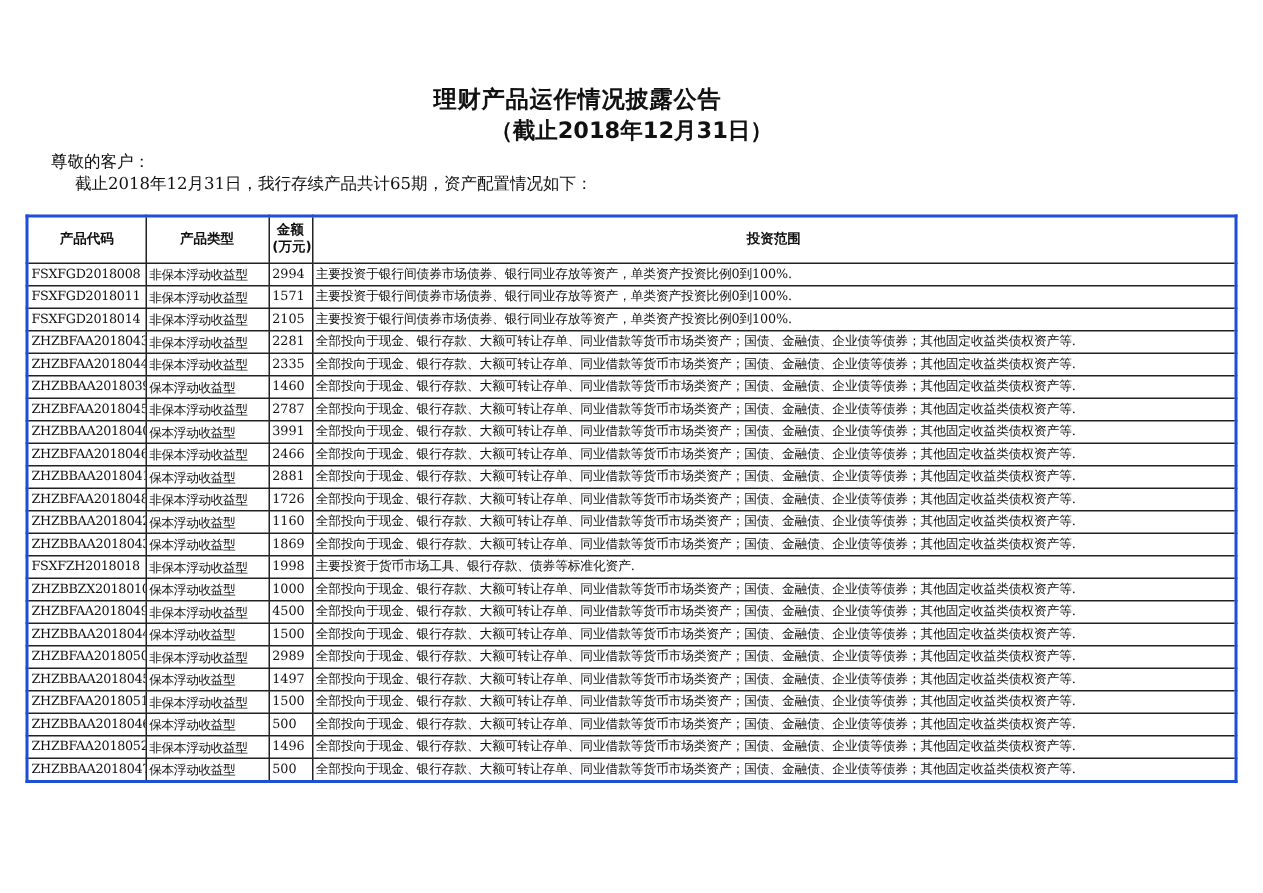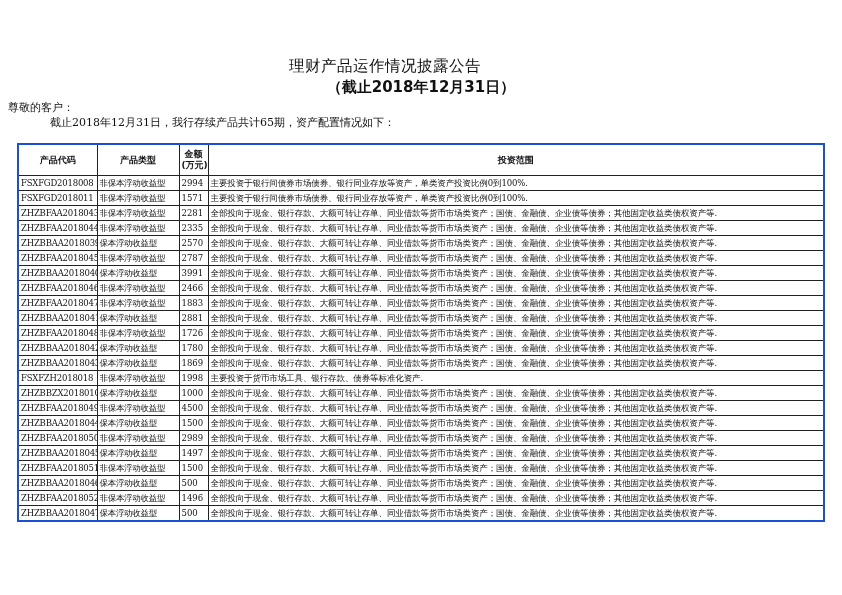--- a/index.html
+++ b/index.html
@@ -1,22 +1,22 @@
 <!DOCTYPE html>
 <html><head>
 <meta charset="utf-8">
 <style>
   html, body { margin:0; padding:0; background:#ffffff; }
   body { width:842px; height:595px; position:relative; overflow:hidden;
          font-family: "DejaVu Serif", "Liberation Serif", serif; color:#111; }
   .title { position:absolute; left:0; width:770px; top:56px; text-align:center;
-           font-family:"DejaVu Sans","Liberation Sans",sans-serif; font-weight:normal; font-size:15.5px; letter-spacing:0.5px; }
+           font-family:"DejaVu Sans","Liberation Sans",sans-serif; font-weight:bold; font-size:15.5px; letter-spacing:0.5px; }
   .subtitle { position:absolute; left:0; width:842px; top:78px; text-align:center;
            font-family:"DejaVu Sans","Liberation Sans",sans-serif; font-weight:bold; font-size:15px; }
-  .greeting { position:absolute; left:8px; top:100px; font-size:11px; }
+  .greeting { position:absolute; left:34px; top:100px; font-size:11px; }
   .intro { position:absolute; left:50px; top:115px; font-size:11px; }
   table.main { position:absolute; left:17px; top:143px; width:806px; border-collapse:collapse;
                border:2px solid #1d4ed8; table-layout:fixed; }
   table.main th, table.main td { border:1px solid #222; padding:0 2px; white-space:nowrap; overflow:hidden; }
   table.main th { height:30px; font-family:"DejaVu Sans","Liberation Sans",sans-serif; font-weight:bold; font-size:9px; text-align:center; line-height:11px; }
   table.main td { height:14px; font-size:8.5px; line-height:14px; }
   td.code { font-family:"DejaVu Serif","Liberation Serif",serif; font-size:8px; letter-spacing:-0.2px; padding-left:1px; }
   td.type { font-size:9px; letter-spacing:-0.3px;font-family:Liberation Serif, serif; }
   td.amt { font-size:8px; }
   td.scope { font-size:8.5px; letter-spacing:-0.1px; }
@@ -55,35 +55,41 @@
         <td class="amt">2994</td>
         <td class="scope">主要投资于银行间债券市场债券、银行同业存放等资产，单类资产投资比例0到100%.</td>
       </tr>
       <tr>
         <td class="code">FSXFGD2018011</td>
         <td class="type">非保本浮动收益型</td>
         <td class="amt">1571</td>
         <td class="scope">主要投资于银行间债券市场债券、银行同业存放等资产，单类资产投资比例0到100%.</td>
       </tr>
       <tr>
+        <td class="code">FSXFGD2018014</td>
+        <td class="type">非保本浮动收益型</td>
+        <td class="amt">2105</td>
+        <td class="scope">主要投资于银行间债券市场债券、银行同业存放等资产，单类资产投资比例0到100%.</td>
+      </tr>
+      <tr>
         <td class="code">ZHZBFAA2018043</td>
         <td class="type">非保本浮动收益型</td>
         <td class="amt">2281</td>
         <td class="scope">全部投向于现金、银行存款、大额可转让存单、同业借款等货币市场类资产；国债、金融债、企业债等债券；其他固定收益类债权资产等.</td>
       </tr>
       <tr>
         <td class="code">ZHZBFAA2018044</td>
         <td class="type">非保本浮动收益型</td>
         <td class="amt">2335</td>
         <td class="scope">全部投向于现金、银行存款、大额可转让存单、同业借款等货币市场类资产；国债、金融债、企业债等债券；其他固定收益类债权资产等.</td>
       </tr>
       <tr>
         <td class="code">ZHZBBAA2018039</td>
         <td class="type">保本浮动收益型</td>
-        <td class="amt">2570</td>
+        <td class="amt">1460</td>
         <td class="scope">全部投向于现金、银行存款、大额可转让存单、同业借款等货币市场类资产；国债、金融债、企业债等债券；其他固定收益类债权资产等.</td>
       </tr>
       <tr>
         <td class="code">ZHZBFAA2018045</td>
         <td class="type">非保本浮动收益型</td>
         <td class="amt">2787</td>
         <td class="scope">全部投向于现金、银行存款、大额可转让存单、同业借款等货币市场类资产；国债、金融债、企业债等债券；其他固定收益类债权资产等.</td>
       </tr>
       <tr>
         <td class="code">ZHZBBAA2018040</td>
@@ -91,41 +97,35 @@
         <td class="amt">3991</td>
         <td class="scope">全部投向于现金、银行存款、大额可转让存单、同业借款等货币市场类资产；国债、金融债、企业债等债券；其他固定收益类债权资产等.</td>
       </tr>
       <tr>
         <td class="code">ZHZBFAA2018046</td>
         <td class="type">非保本浮动收益型</td>
         <td class="amt">2466</td>
         <td class="scope">全部投向于现金、银行存款、大额可转让存单、同业借款等货币市场类资产；国债、金融债、企业债等债券；其他固定收益类债权资产等.</td>
       </tr>
       <tr>
-        <td class="code">ZHZBFAA2018047</td>
-        <td class="type">非保本浮动收益型</td>
-        <td class="amt">1883</td>
-        <td class="scope">全部投向于现金、银行存款、大额可转让存单、同业借款等货币市场类资产；国债、金融债、企业债等债券；其他固定收益类债权资产等.</td>
-      </tr>
-      <tr>
         <td class="code">ZHZBBAA2018041</td>
         <td class="type">保本浮动收益型</td>
         <td class="amt">2881</td>
         <td class="scope">全部投向于现金、银行存款、大额可转让存单、同业借款等货币市场类资产；国债、金融债、企业债等债券；其他固定收益类债权资产等.</td>
       </tr>
       <tr>
         <td class="code">ZHZBFAA2018048</td>
         <td class="type">非保本浮动收益型</td>
         <td class="amt">1726</td>
         <td class="scope">全部投向于现金、银行存款、大额可转让存单、同业借款等货币市场类资产；国债、金融债、企业债等债券；其他固定收益类债权资产等.</td>
       </tr>
       <tr>
         <td class="code">ZHZBBAA2018042</td>
         <td class="type">保本浮动收益型</td>
-        <td class="amt">1780</td>
+        <td class="amt">1160</td>
         <td class="scope">全部投向于现金、银行存款、大额可转让存单、同业借款等货币市场类资产；国债、金融债、企业债等债券；其他固定收益类债权资产等.</td>
       </tr>
       <tr>
         <td class="code">ZHZBBAA2018043</td>
         <td class="type">保本浮动收益型</td>
         <td class="amt">1869</td>
         <td class="scope">全部投向于现金、银行存款、大额可转让存单、同业借款等货币市场类资产；国债、金融债、企业债等债券；其他固定收益类债权资产等.</td>
       </tr>
       <tr>
         <td class="code">FSXFZH2018018</td>

